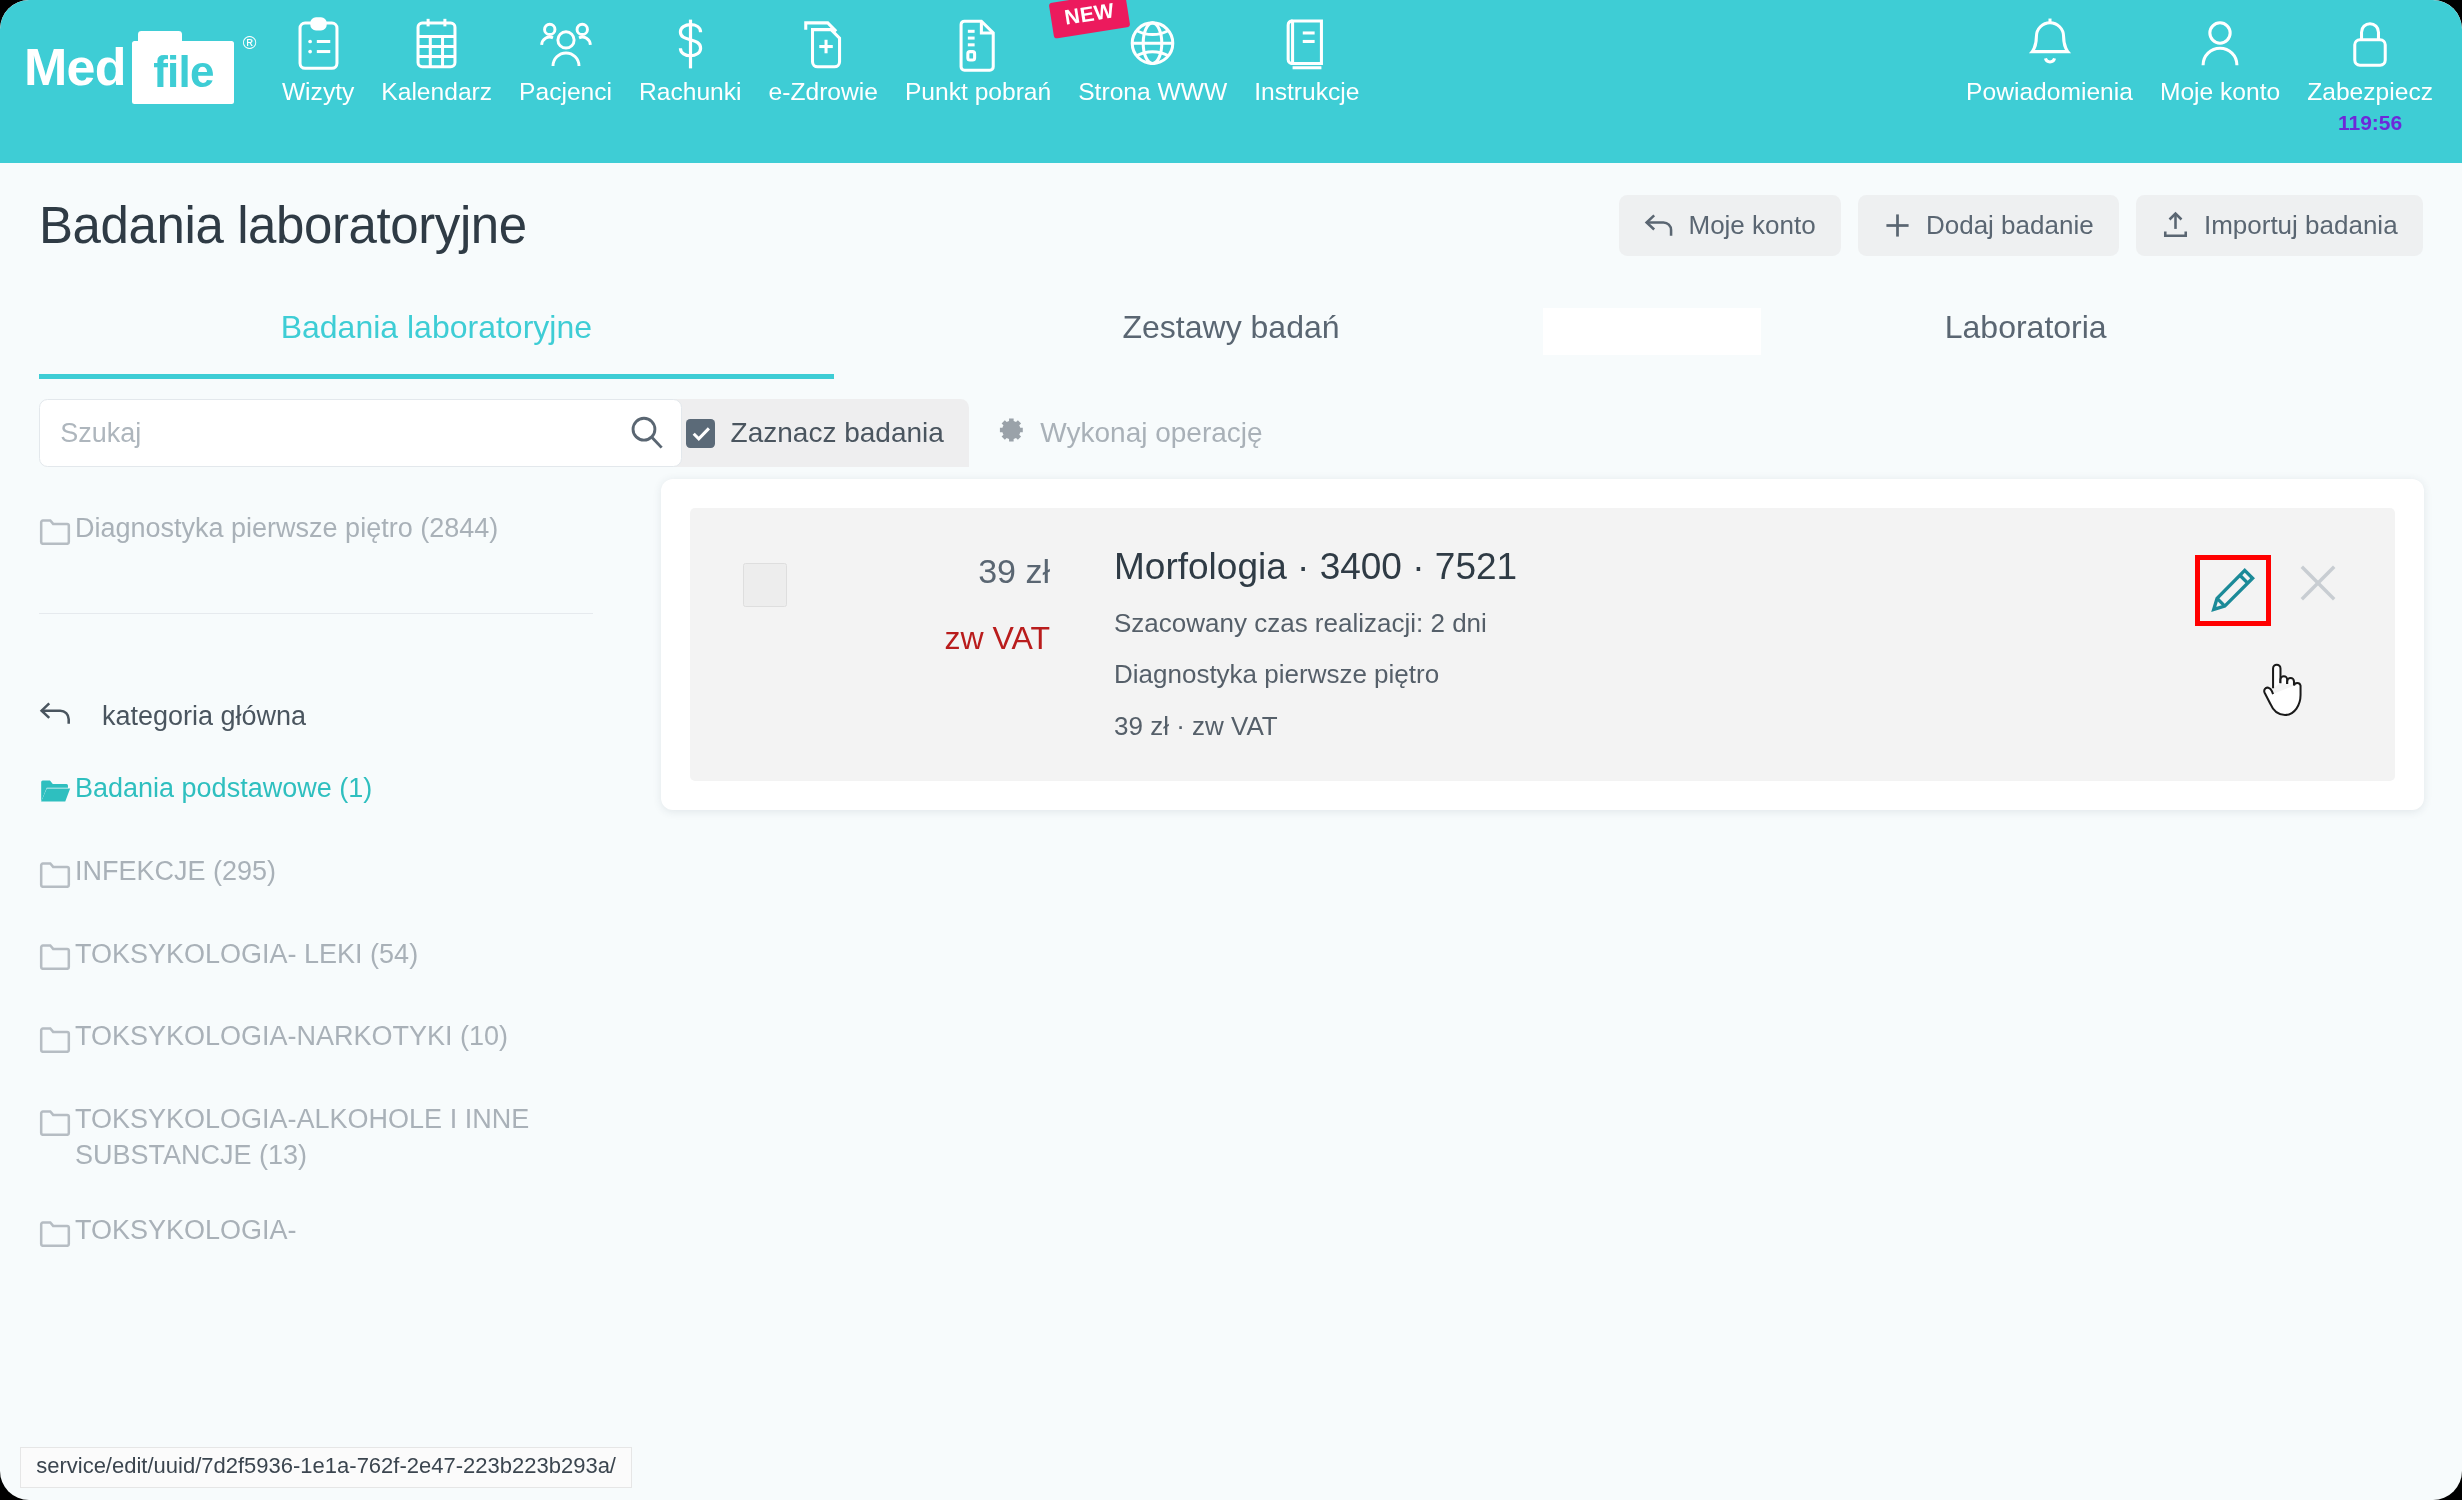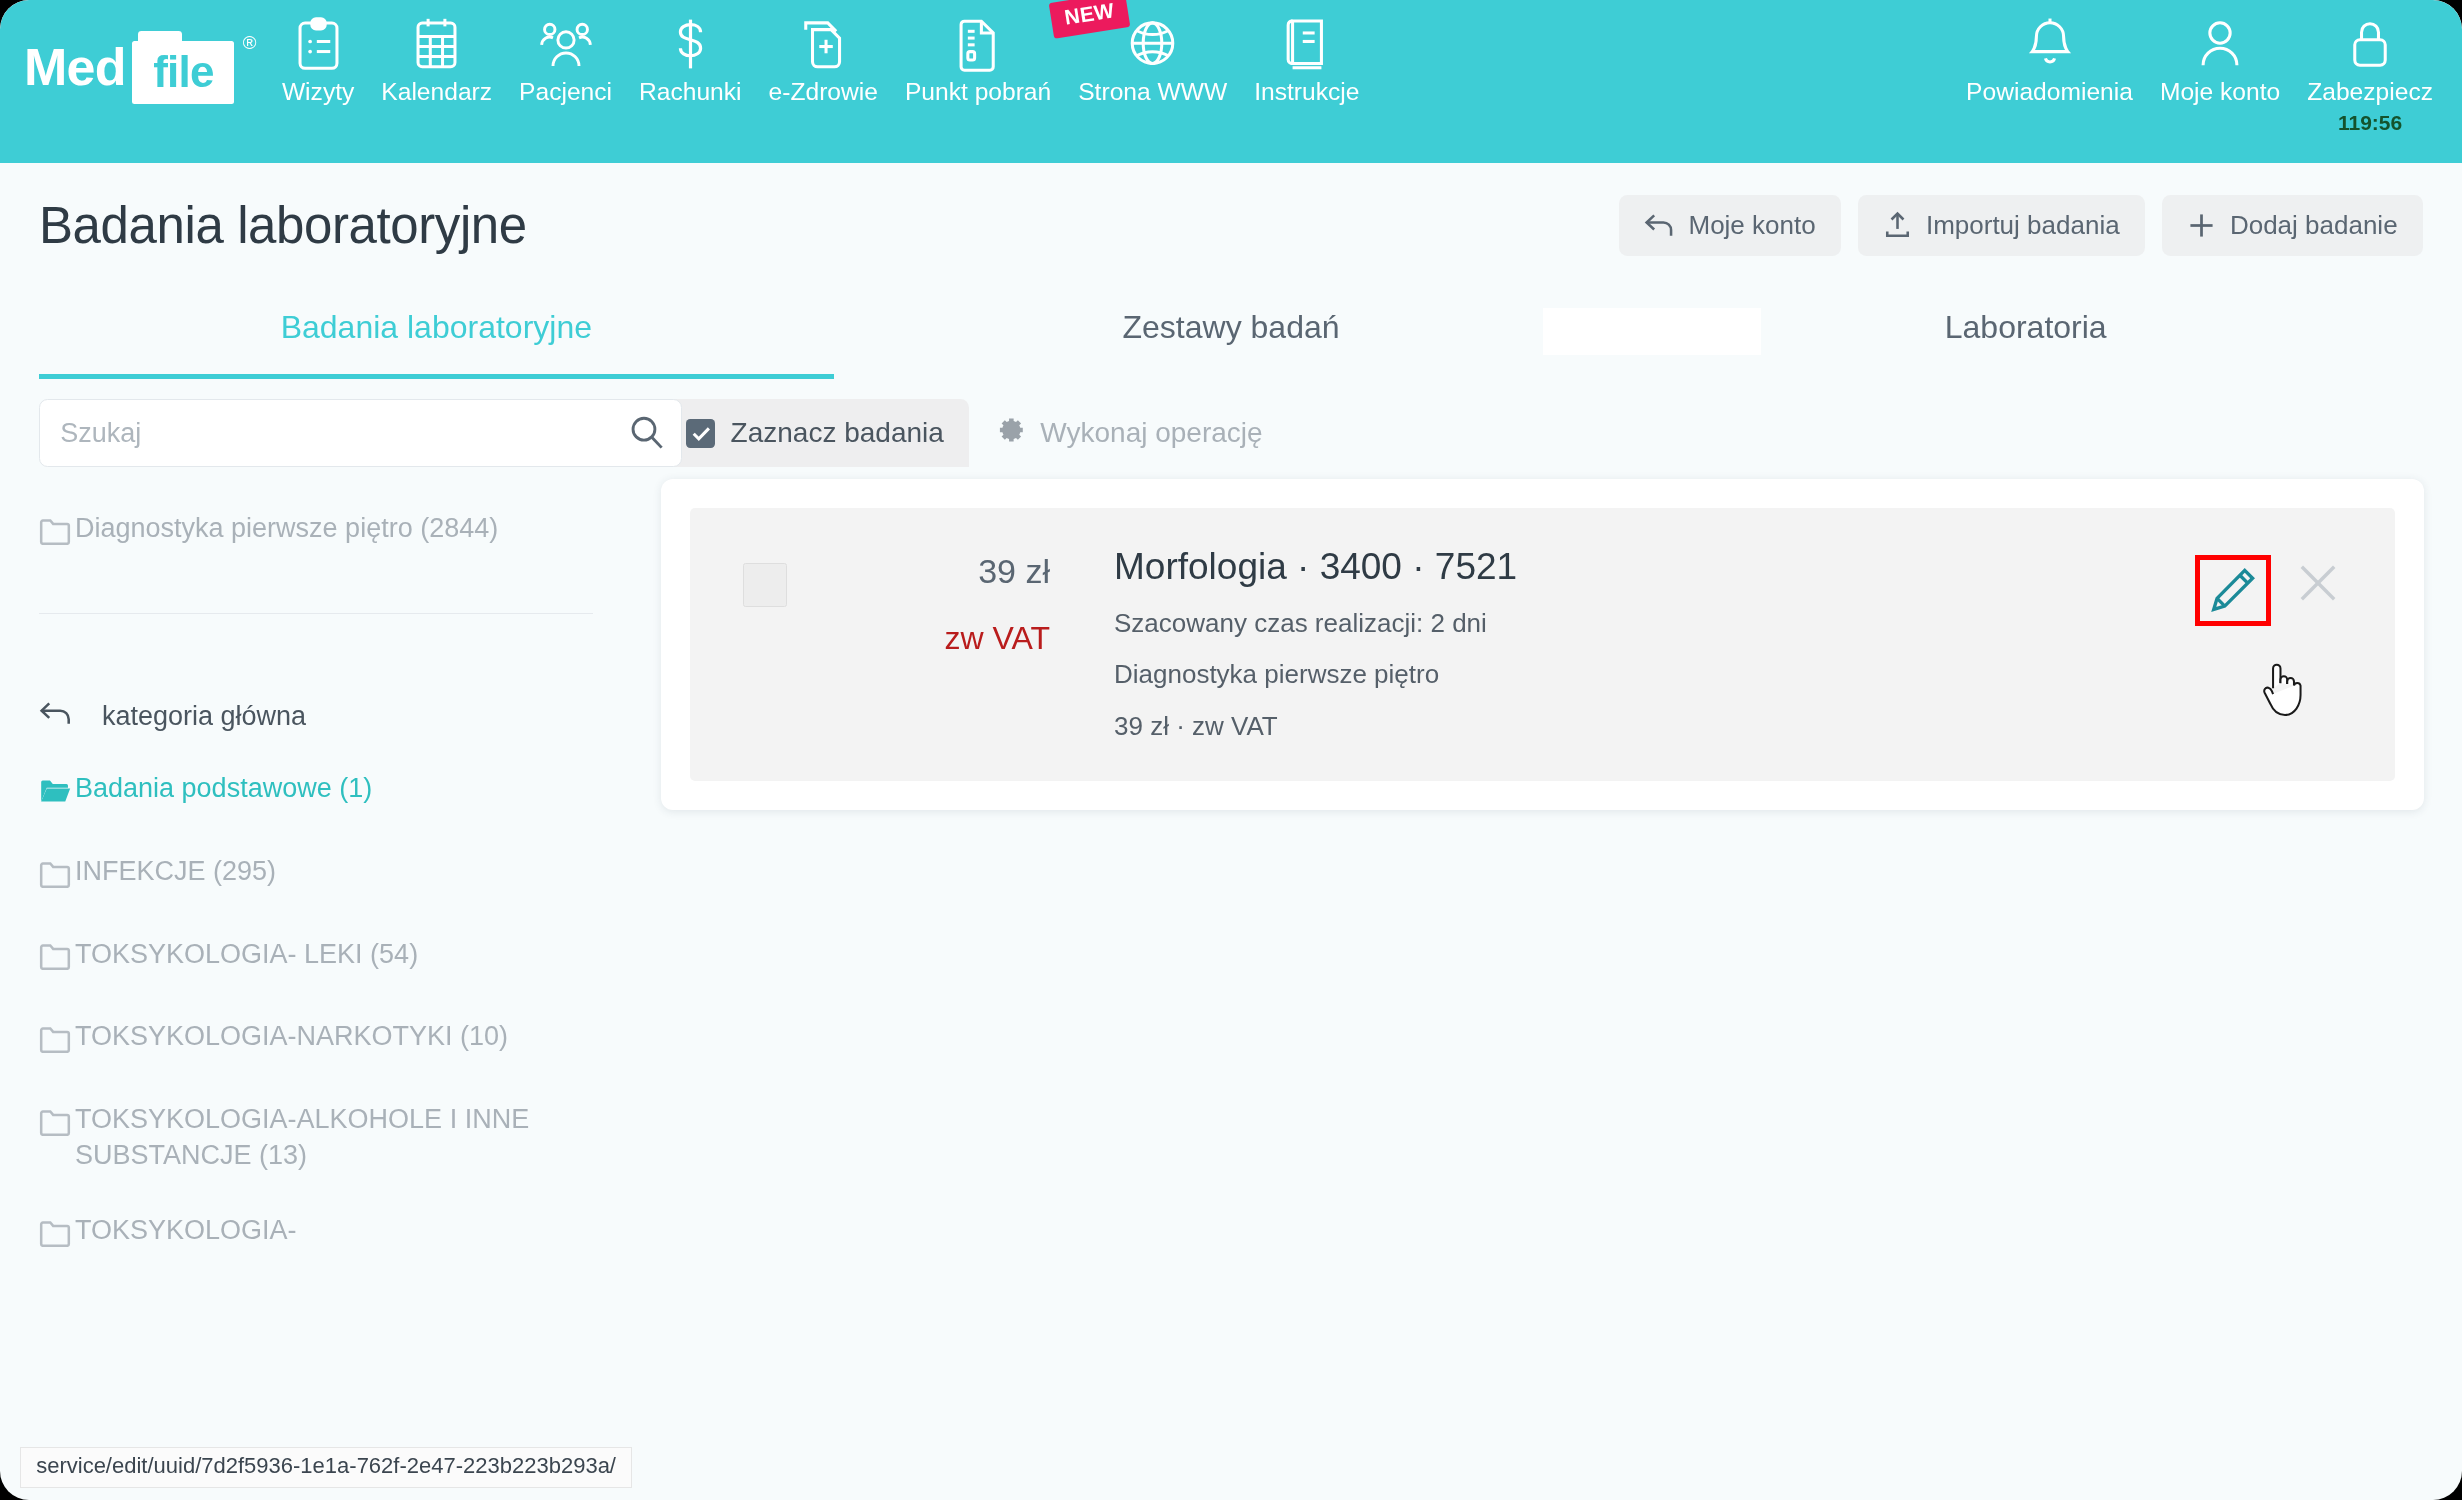--- a/index.html
+++ b/index.html
@@ -96,21 +96,21 @@
     height: 63px;
     display: flex; align-items: center; justify-content: center;
   }
   .navitem .nlabel {
     color: #fff;
     font-size: 24.6px;
     white-space: nowrap;
     margin-top: 3.4px;
   }
   .navitem .sublabel {
-    color: #14532d;
+    color: #6d28d9;
     font-size: 21px;
     font-weight: bold;
     margin-top: 5.1px;
   }
   .nav-right { margin-left: auto; display: flex; align-items: flex-start; }
   .newbadge {
     position: absolute;
     left: -13.5px; top: -3.4px;
     background: #ec1a5d;
     color: #fff;
@@ -527,34 +527,34 @@
     <div class="header-actions">
       <button class="hbtn">
         <svg width="30.5" height="27" viewBox="0 0 18 16" fill="none" stroke="#5a6672" stroke-width="1.5">
           <path d="M6 2 1.5 6.2 6 10.4"></path>
           <path d="M1.5 6.2h10a4.5 4.5 0 0 1 4.5 4.5V14"></path>
         </svg>
         <span>Moje konto</span>
       </button>
 
       <button class="hbtn">
+        <svg width="29" height="29" viewBox="0 0 17 17" fill="none" stroke="#5a6672" stroke-width="1.6">
+          <line x1="8.5" y1="2" x2="8.5" y2="15"></line>
+          <line x1="2" y1="8.5" x2="15" y2="8.5"></line>
+        </svg>
+        <span>Dodaj badanie</span>
+      </button>
+
+      <button class="hbtn">
         <svg width="29" height="29" viewBox="0 0 17 17" fill="none" stroke="#5a6672" stroke-width="1.5">
           <path d="M8.5 1.5v9"></path>
           <path d="M5 5 8.5 1.5 12 5"></path>
           <path d="M2.5 12v2.5h12V12"></path>
         </svg>
         <span>Importuj badania</span>
-      </button>
-
-      <button class="hbtn">
-        <svg width="29" height="29" viewBox="0 0 17 17" fill="none" stroke="#5a6672" stroke-width="1.6">
-          <line x1="8.5" y1="2" x2="8.5" y2="15"></line>
-          <line x1="2" y1="8.5" x2="15" y2="8.5"></line>
-        </svg>
-        <span>Dodaj badanie</span>
       </button>
     </div>
   </div>
 
   <div class="tabs">
     <div class="tab-item active">
       <span>Badania laboratoryjne</span>
     </div>
     <div class="tab-item">
       <span>Zestawy badań</span>

